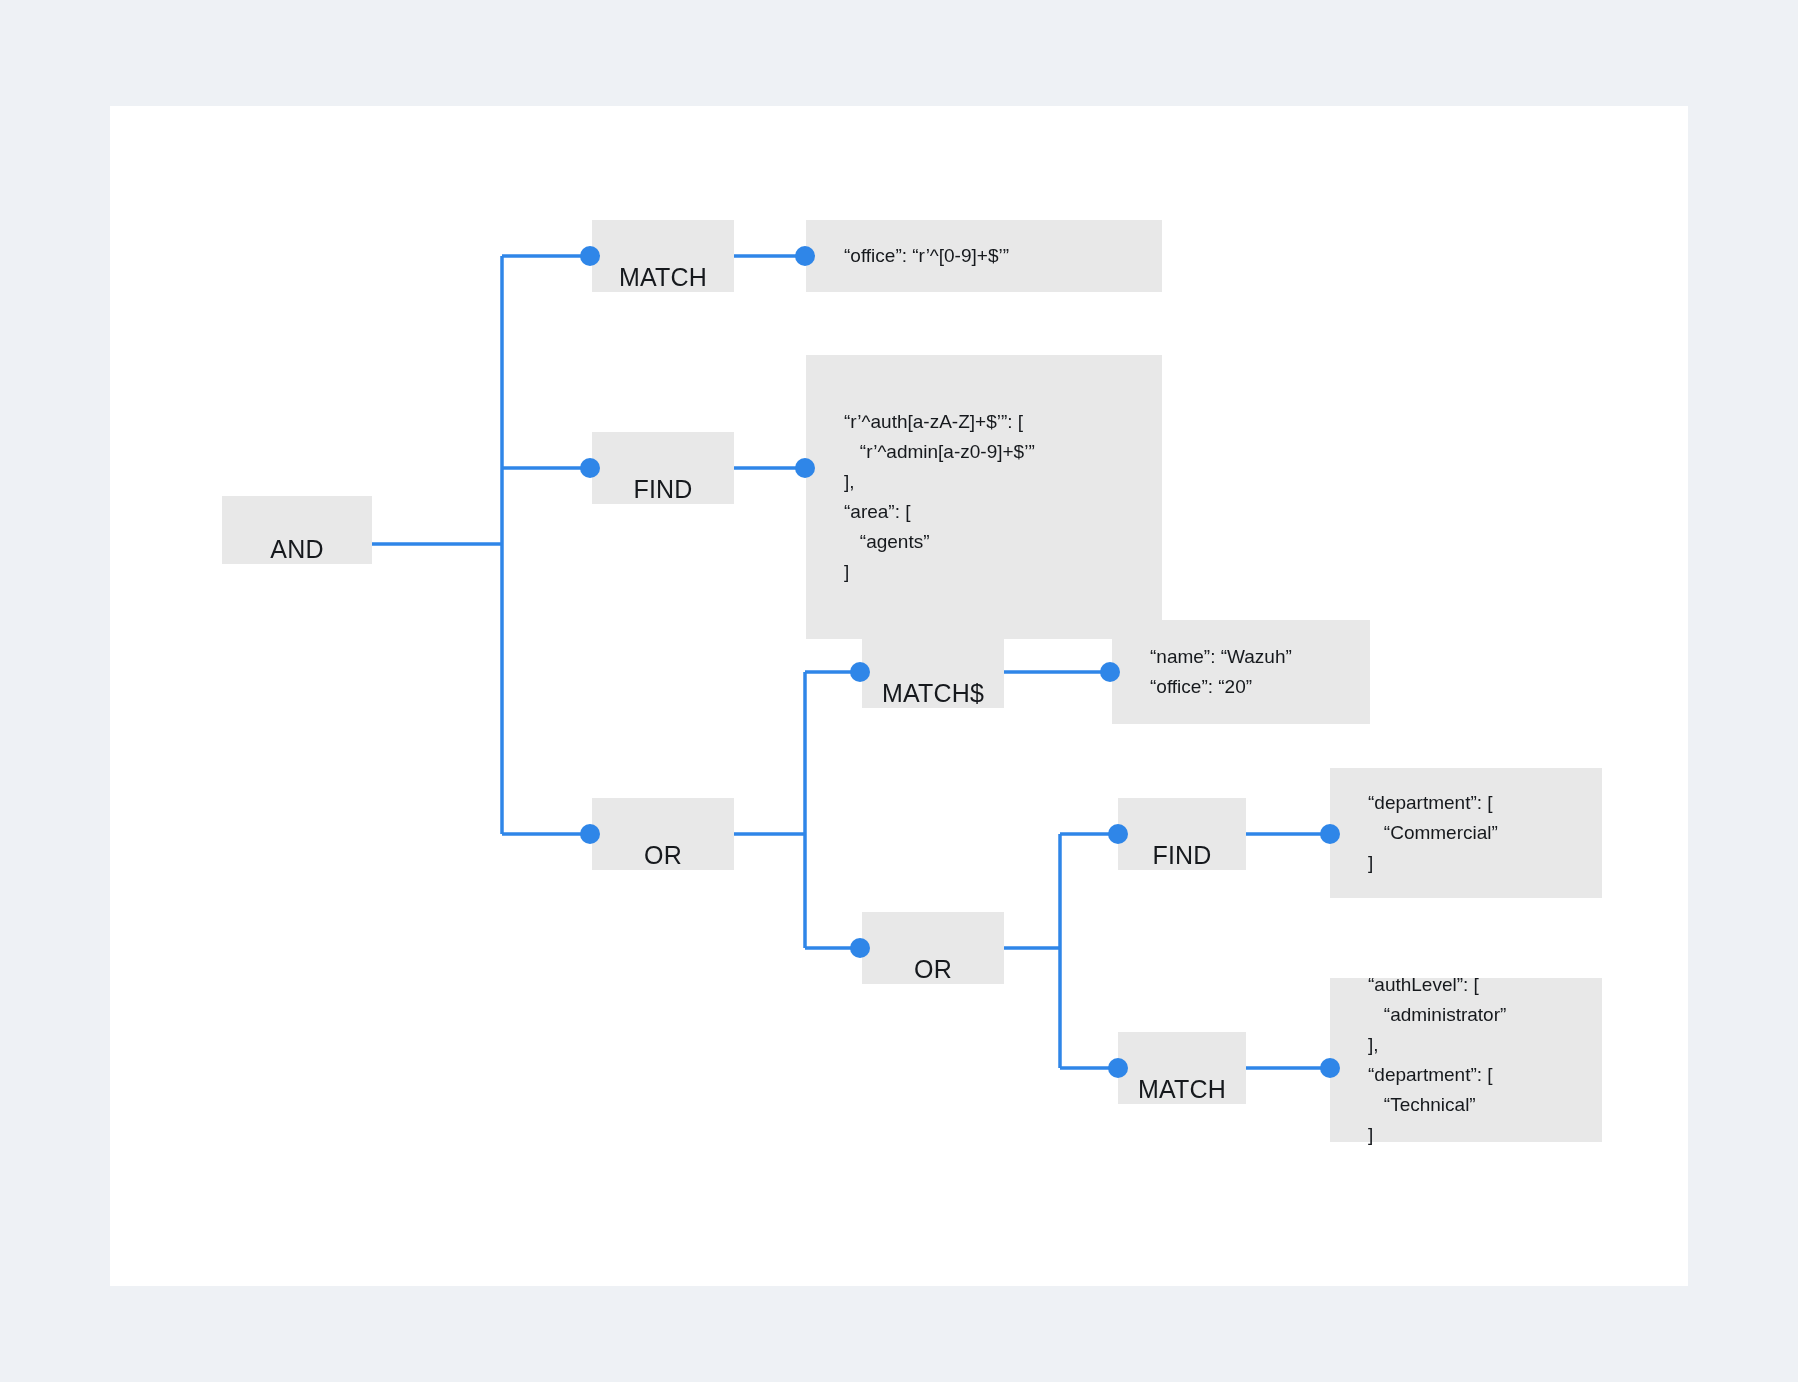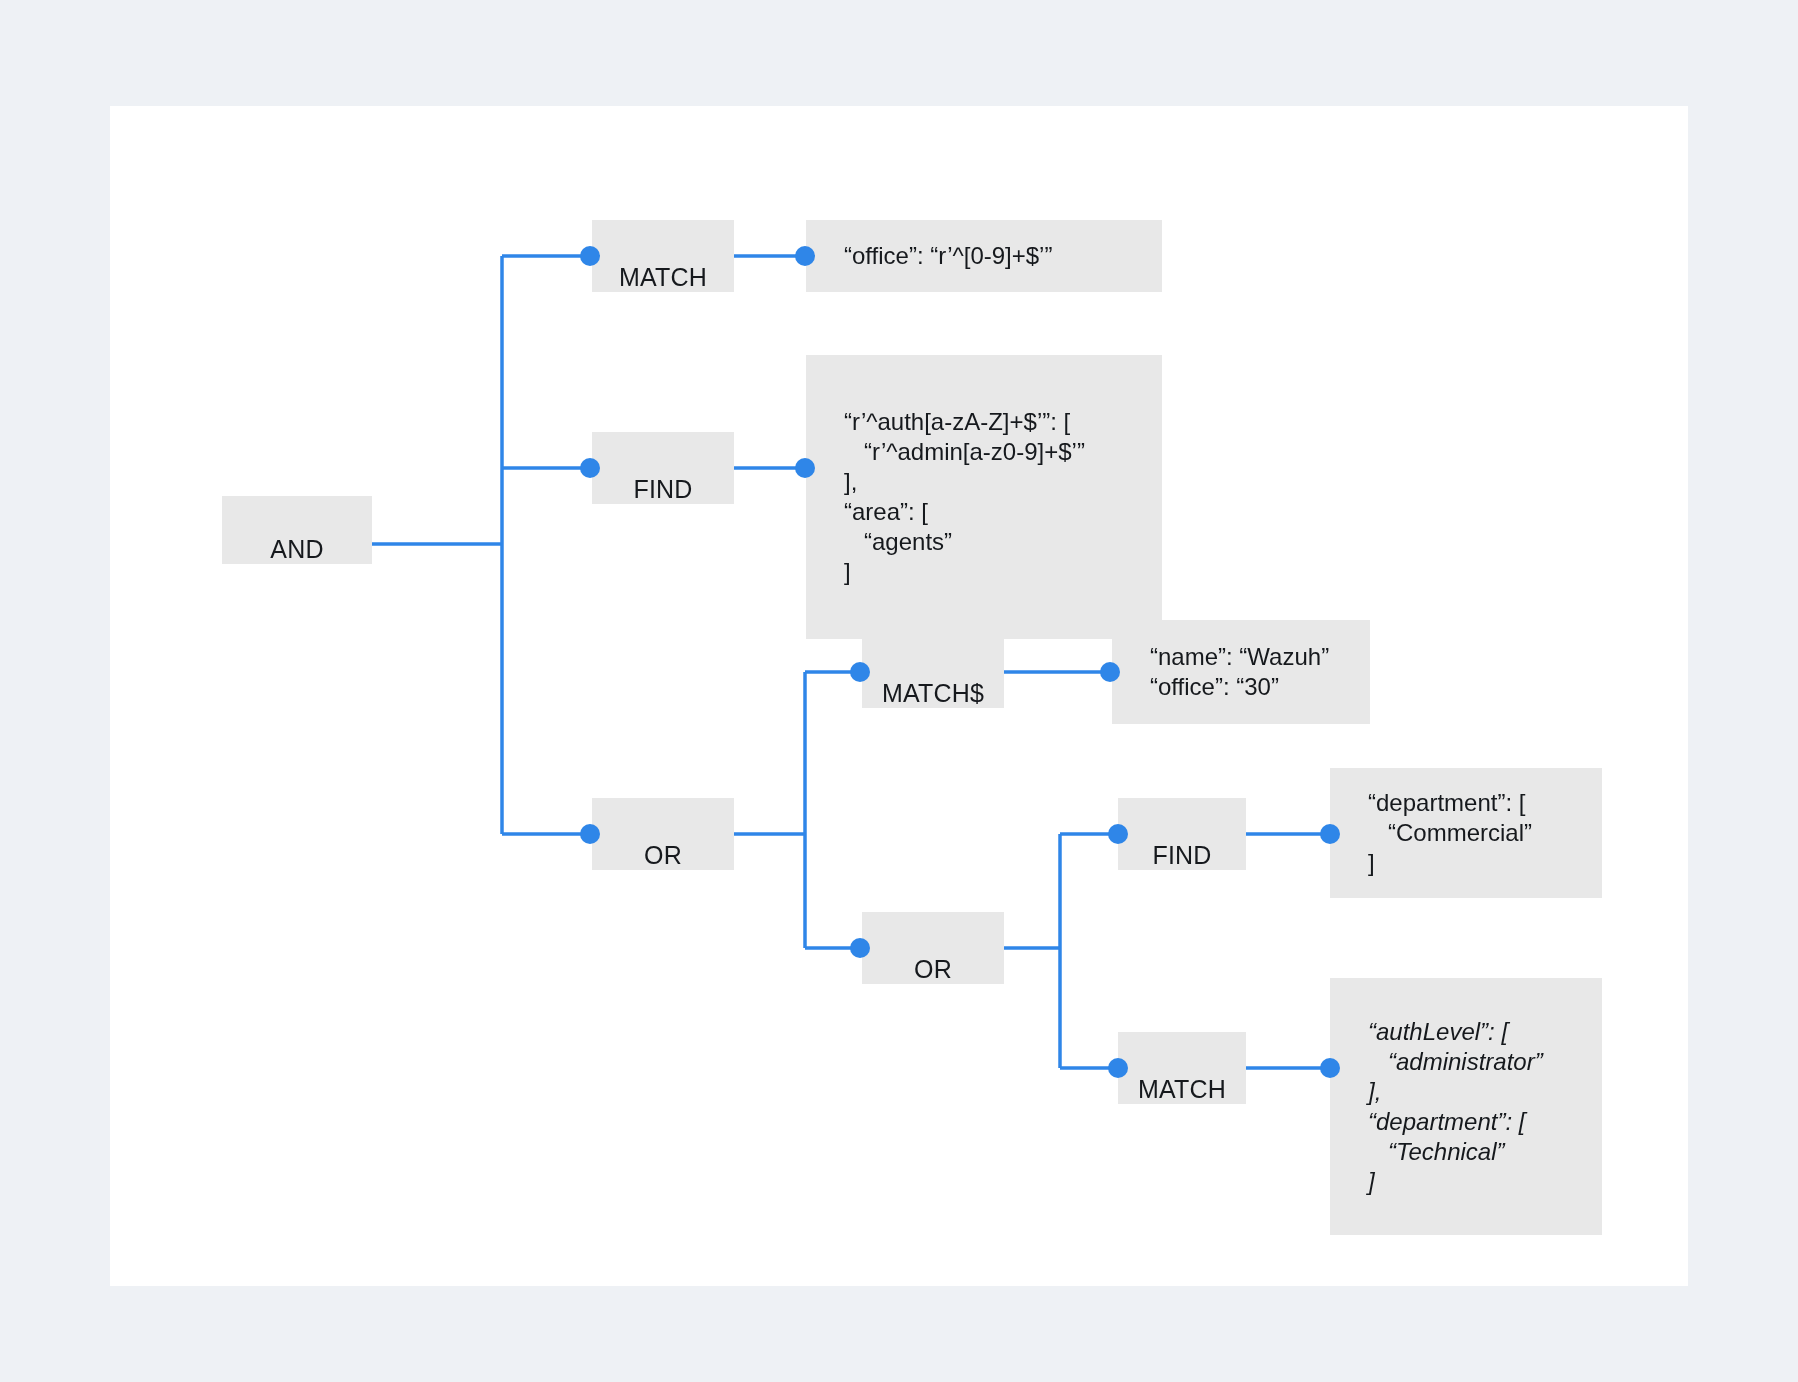--- a/index.html
+++ b/index.html
@@ -48,21 +48,21 @@
     letter-spacing: 0.2px;
     white-space: nowrap;
   }
   .detail {
     position: absolute;
     background: #e8e8e8;
     box-sizing: border-box;
     display: flex;
     align-items: center;
     color: #16191d;
-    font-size: 24px;
+    font-size: 19px;
     line-height: 30px;
     white-space: pre;
     padding-left: 38px;
   }
   .dot {
     position: absolute;
     width: 20px;
     height: 20px;
     border-radius: 50%;
     background: #2f86e8;
@@ -149,30 +149,30 @@
     <span>“r’^auth[a-zA-Z]+$’”: [
    “r’^admin[a-z0-9]+$’”
 ],
 “area”: [
    “agents”
 ]</span>
   </div>
 
   <div class="detail" style="left:1112px; top:620px; width:258px; height:104px;">
     <span>“name”: “Wazuh”
-“office”: “30”</span>
+“office”: “20”</span>
   </div>
 
   <div class="detail" style="left:1330px; top:768px; width:272px; height:130px;">
     <span>“department”: [
    “Commercial”
 ]</span>
   </div>
 
-  <div class="detail" style="left:1330px; top:978px; width:272px; height:257px;font-style:italic;">
+  <div class="detail" style="left:1330px; top:978px; width:272px; height:164px;">
     <span>“authLevel”: [
    “administrator”
 ],
 “department”: [
    “Technical”
 ]</span>
   </div>
 
   <div class="dot" style="left:580px; top:246px;"></div>
   <div class="dot" style="left:580px; top:458px;"></div>

